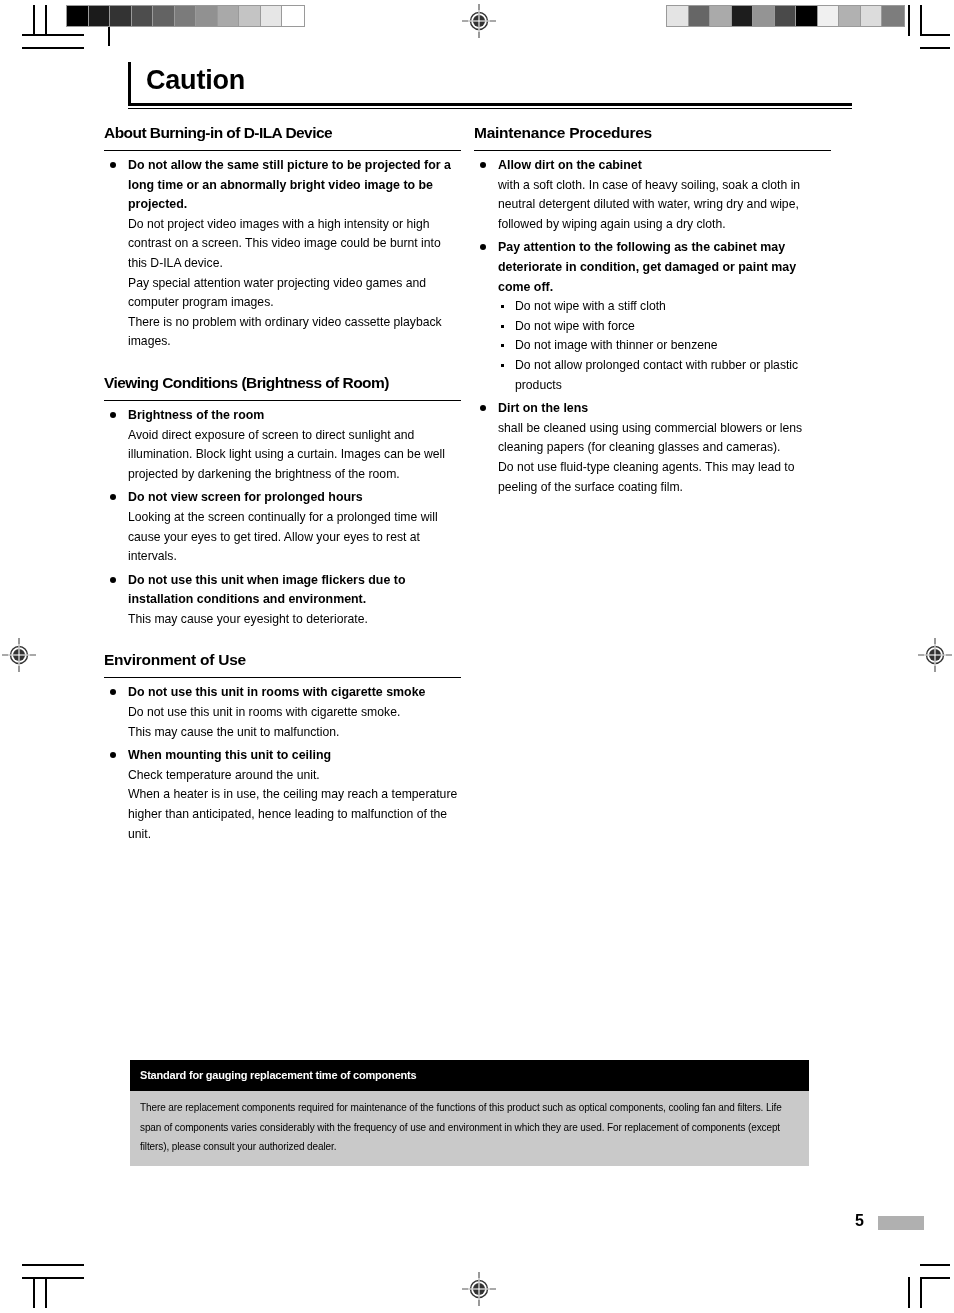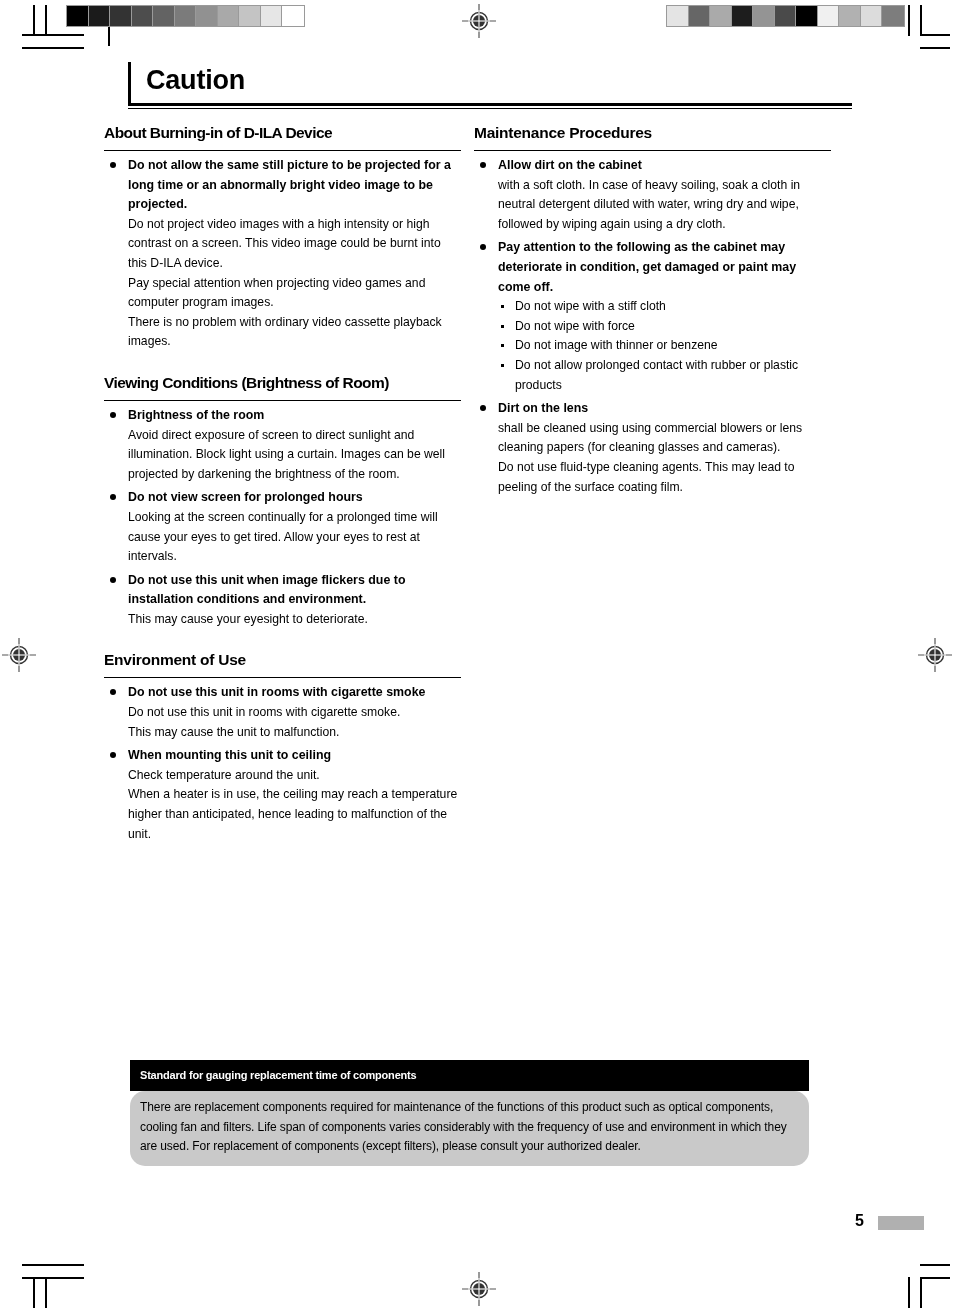--- a/index.html
+++ b/index.html
@@ -161,25 +161,24 @@
     color: #ffffff;
     font-size: 11px;
     font-weight: bold;
     letter-spacing: -0.2px;
     padding: 6px 10px 7px 10px;
     line-height: 18px;
   }
   #notice-body {
     background: #c9c9c9;
     color: #000000;
-    font-size: 12px;
+    font-size: 10px;
     line-height: 19.5px;
     padding: 7px 10px 9px 10px;
     letter-spacing: -0.1px;
-    border-radius: 15px;
   }
 
   
   #page-number {
     position: absolute;
     right: 90px;
     bottom: 83px;
     font-size: 16px;
     font-weight: bold;
   }
@@ -295,21 +294,21 @@
   </div>
 
   <div class="column" id="col-left">
       <div class="section tight">
         <h2 class="section-head">About Burning-in of D-ILA Device</h2>
         <ul class="bullets">
           <li class="bullet">
             <span class="dot"></span>
             <span class="b-title">Do not allow the same still picture to be projected for a long time or an abnormally bright video image to be projected.</span>
             <span class="b-body">Do not project video images with a high intensity or high contrast on a screen. This video image could be burnt into this D-ILA device.</span>
-            <span class="b-body">Pay special attention when projecting video games and computer program images.</span>
+            <span class="b-body">Pay special attention water projecting video games and computer program images.</span>
             <span class="b-body">There is no problem with ordinary video cassette playback images.</span>
           </li>
         </ul>
       </div>
       <div class="section tight">
         <h2 class="section-head">Viewing Conditions (Brightness of Room)</h2>
         <ul class="bullets">
           <li class="bullet">
             <span class="dot"></span>
             <span class="b-title">Brightness of the room</span>

